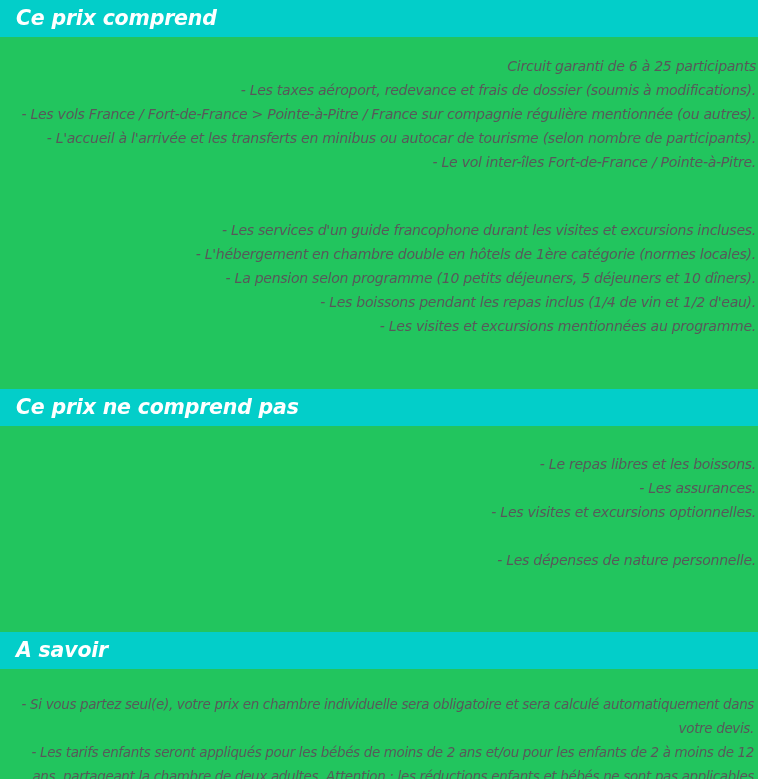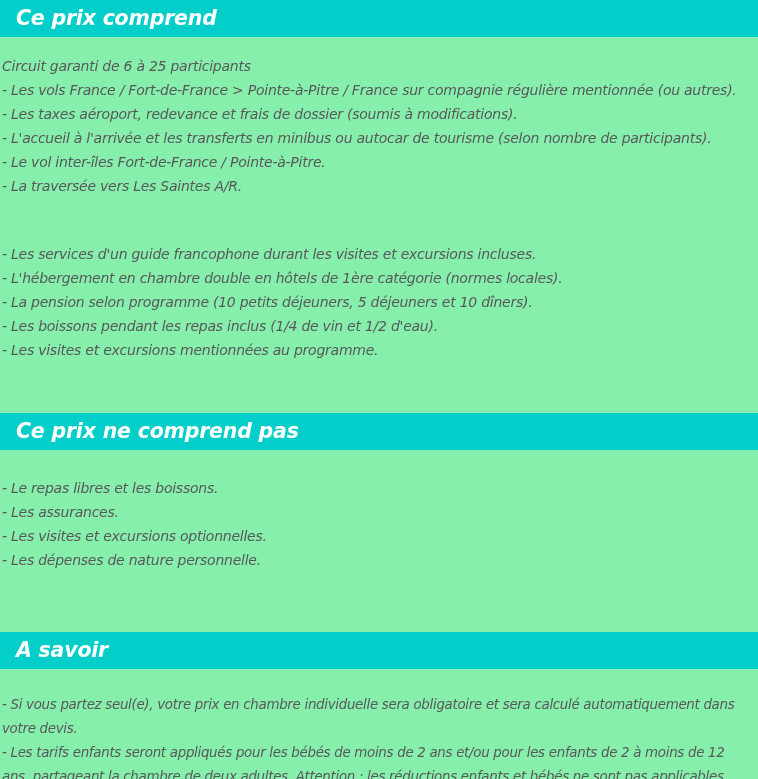--- a/index.html
+++ b/index.html
@@ -75,52 +75,51 @@
     font-style: italic;
     font-size: 13.4px;
     line-height: 24px;
     letter-spacing: -0.3px;
     max-width: 752px;
   }
 </style>
 </head>
 <body>
 
-<div class="page" style="background: #86efac;">
+<div class="page" style="background: #22c55e; text-align: right;">
 
   <section class="block block-includes">
     <div class="section-bar" style="background: rgb(3, 206, 201);">
       <span class="section-bar-title" style="color: rgb(255, 255, 255);">Ce prix comprend</span>
     </div>
     <div class="section-body">
       <div class="body-line" style="color: rgb(88, 88, 90);">Circuit garanti de 6 à 25 participants</div>
+      <div class="body-line" style="color: rgb(88, 88, 90);">- Les taxes aéroport, redevance et frais de dossier (soumis à modifications).</div>
       <div class="body-line" style="color: rgb(88, 88, 90);">- Les vols France / Fort-de-France &gt; Pointe-à-Pitre / France sur compagnie régulière mentionnée (ou autres).</div>
-      <div class="body-line" style="color: rgb(88, 88, 90);">- Les taxes aéroport, redevance et frais de dossier (soumis à modifications).</div>
       <div class="body-line" style="color: rgb(88, 88, 90);">- L'accueil à l'arrivée et les transferts en minibus ou autocar de tourisme (selon nombre de participants).</div>
       <div class="body-line" style="color: rgb(88, 88, 90);">- Le vol inter-îles Fort-de-France / Pointe-à-Pitre.</div>
-      <div class="body-line" style="color: rgb(88, 88, 90);">- La traversée vers Les Saintes A/R.</div>
       <div class="body-line" style="color: rgb(88, 88, 90); margin-top: 44px;">- Les services d'un guide francophone durant les visites et excursions incluses.</div>
       <div class="body-line" style="color: rgb(88, 88, 90);">- L'hébergement en chambre double en hôtels de 1ère catégorie (normes locales).</div>
       <div class="body-line" style="color: rgb(88, 88, 90);">- La pension selon programme (10 petits déjeuners, 5 déjeuners et 10 dîners).</div>
       <div class="body-line" style="color: rgb(88, 88, 90);">- Les boissons pendant les repas inclus (1/4 de vin et 1/2 d'eau).</div>
       <div class="body-line" style="color: rgb(88, 88, 90);">- Les visites et excursions mentionnées au programme.</div>
     </div>
   </section>
 
   <div class="gap-1"></div>
 
   <section class="block block-excludes">
     <div class="section-bar" style="background: rgb(3, 206, 201);">
       <span class="section-bar-title" style="color: rgb(255, 255, 255);">Ce prix ne comprend pas</span>
     </div>
     <div class="section-body">
       <div class="body-line" style="color: rgb(88, 88, 90);">- Le repas libres et les boissons.</div>
       <div class="body-line" style="color: rgb(88, 88, 90);">- Les assurances.</div>
       <div class="body-line" style="color: rgb(88, 88, 90);">- Les visites et excursions optionnelles.</div>
-      <div class="body-line" style="color: rgb(88, 88, 90);">- Les dépenses de nature personnelle.</div>
+      <div class="body-line" style="color: rgb(88, 88, 90); margin-top: 24px;">- Les dépenses de nature personnelle.</div>
     </div>
   </section>
 
   <div class="gap-2"></div>
 
   <section class="block block-notes">
     <div class="section-bar" style="background: rgb(3, 206, 201); margin-top: 12px;">
       <span class="section-bar-title" style="color: rgb(255, 255, 255);">A savoir</span>
     </div>
     <div class="section-body">

